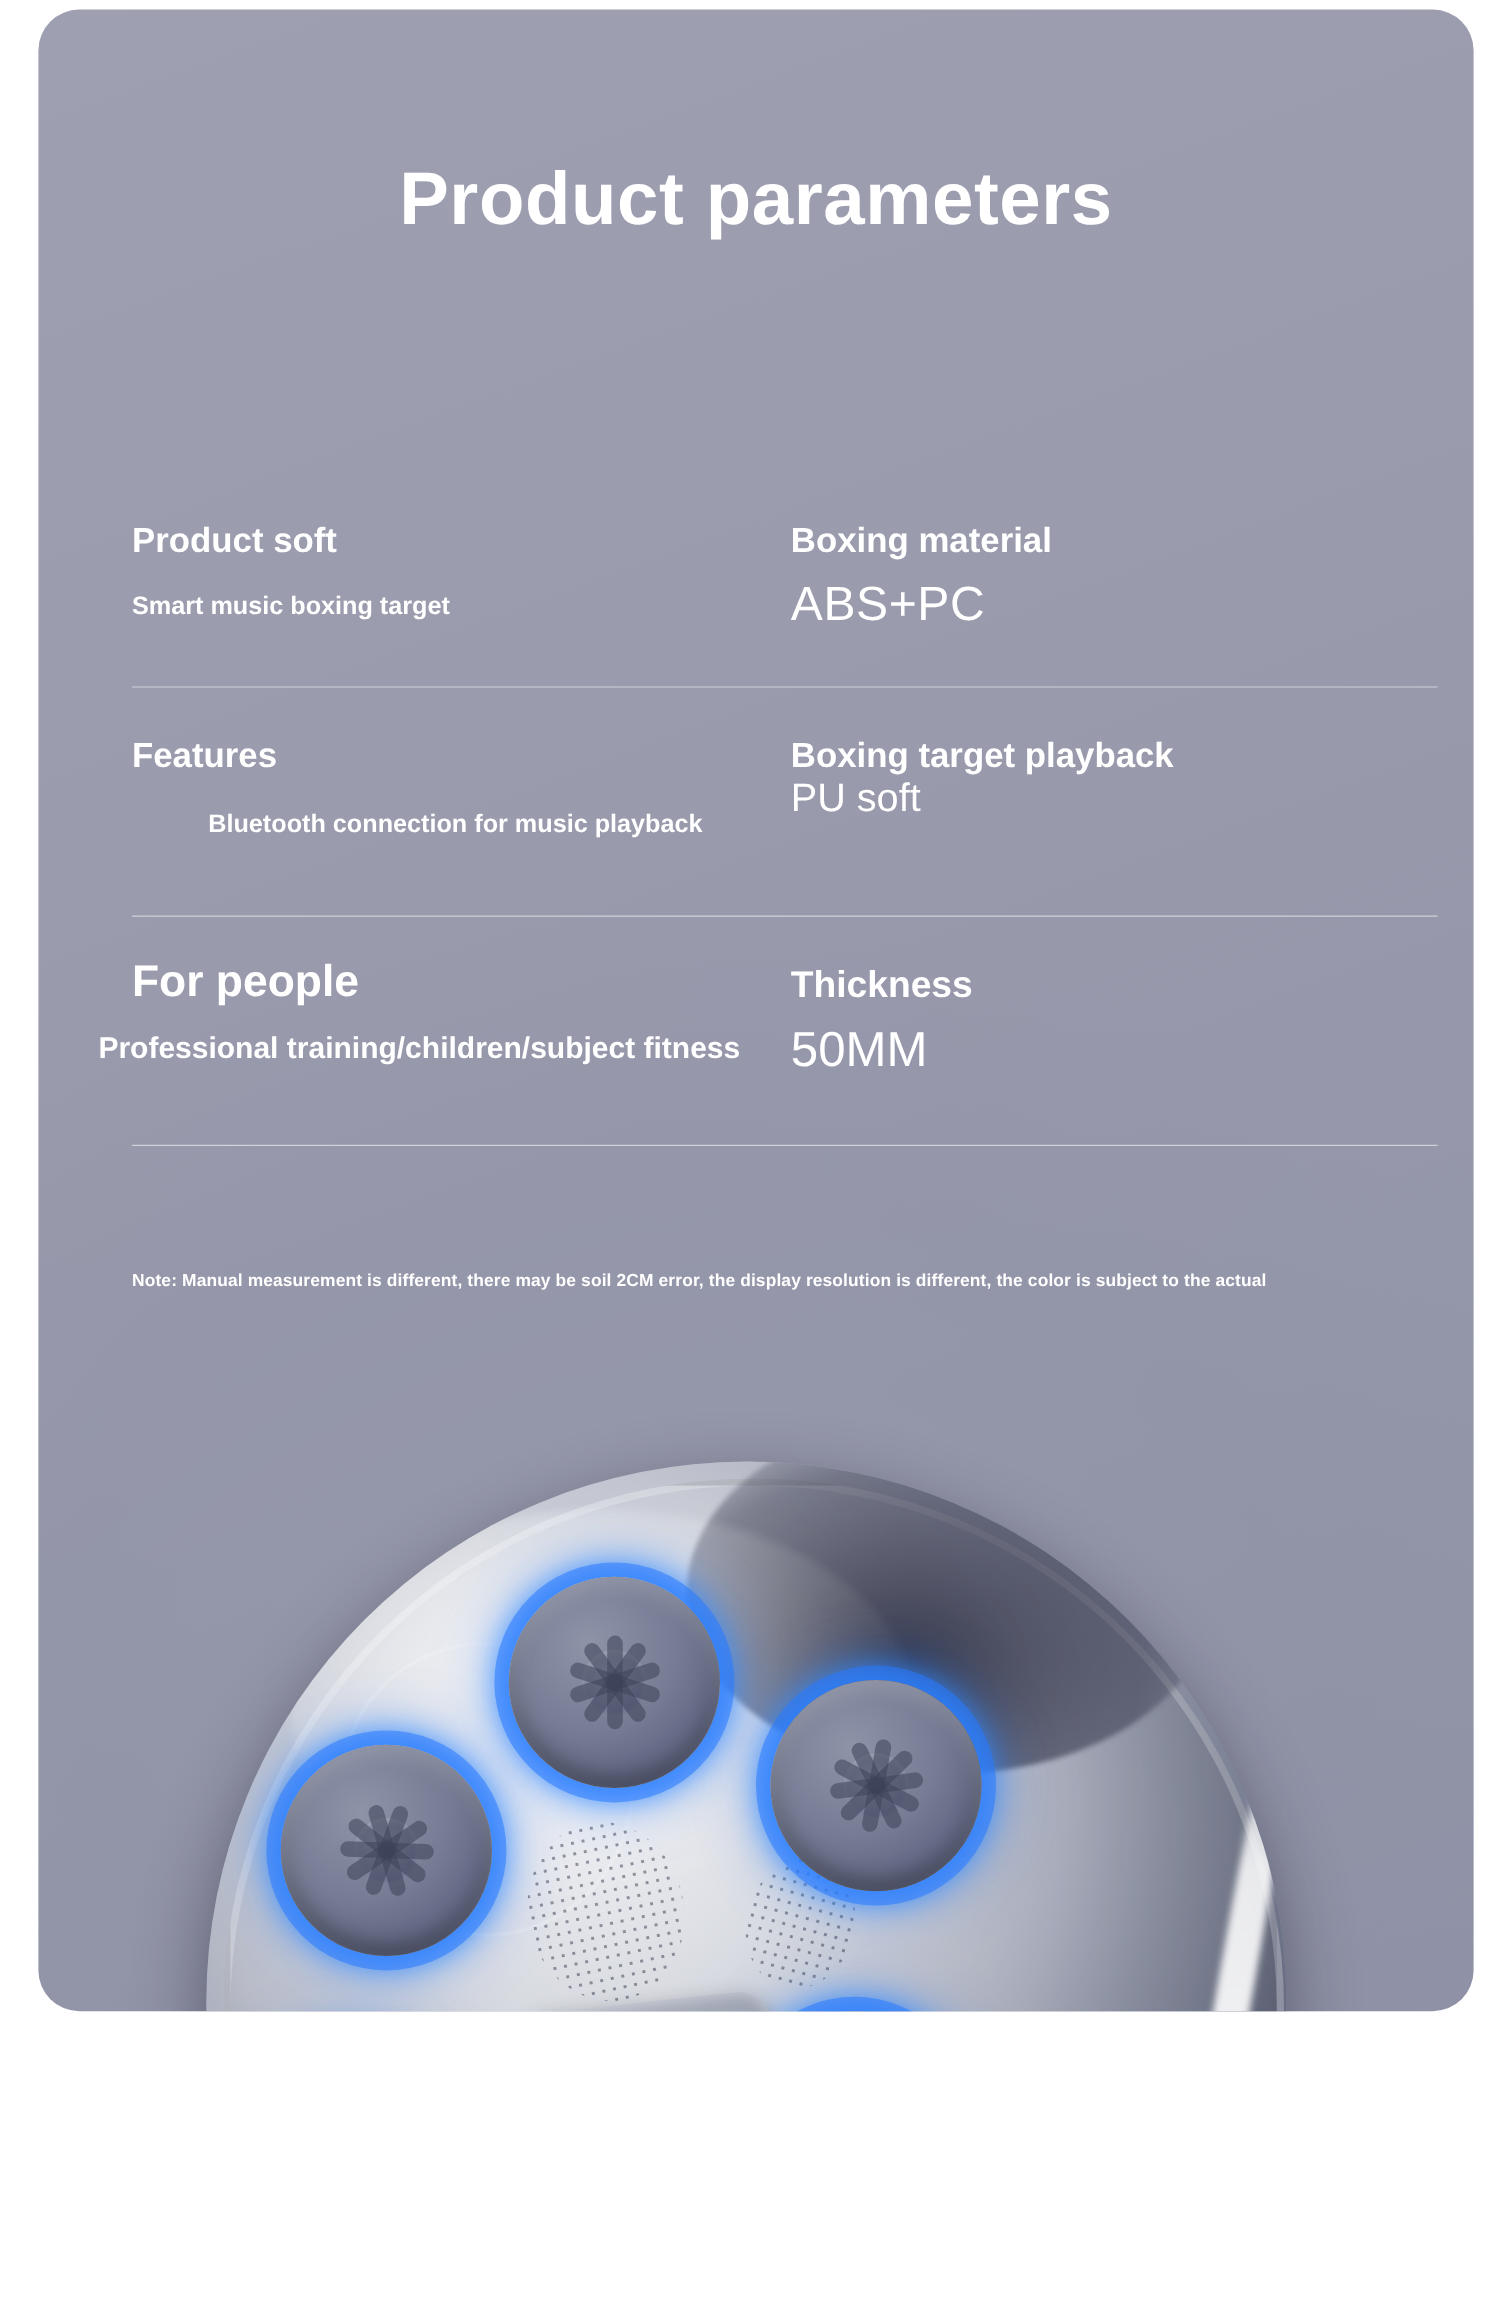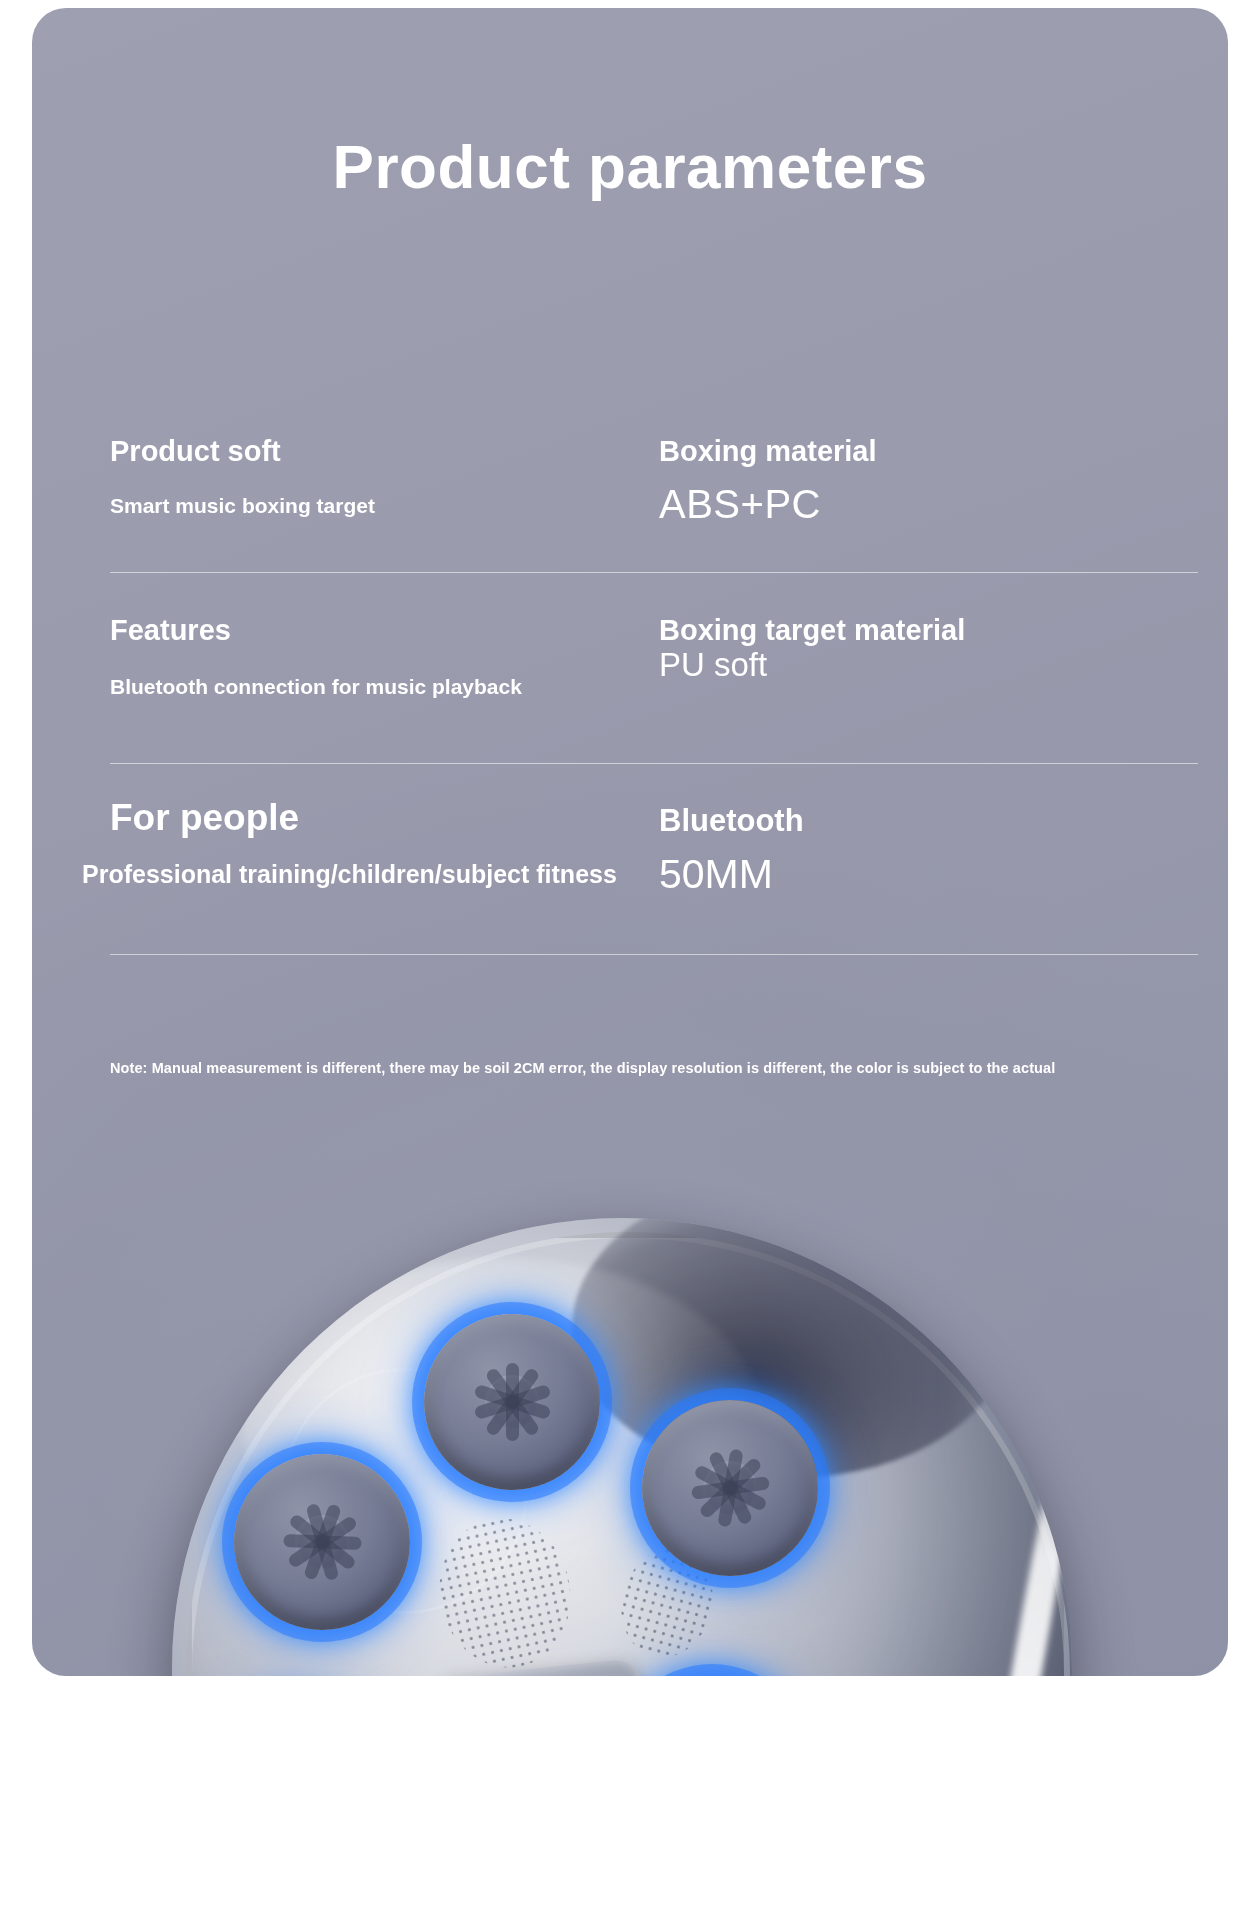--- a/index.html
+++ b/index.html
@@ -79,21 +79,21 @@
     color: #ffffff;
     line-height: 1.1;
   }
   
   .r1 .lbl { font-size: 29px; margin-top: 18px; }
   .r1 .left .val { font-size: 21px; font-weight: bold; margin-top: 26px; }
   .r1 .right .lbl { font-size: 29px; margin-top: 18px; }
   .r1 .right .val { font-size: 40px; font-weight: normal; margin-top: 14px; letter-spacing: 0.5px; }
   
   .r2 .lbl { font-size: 29px; margin-top: 26px; }
-  .r2 .left .val { font-size: 21px; font-weight: bold; margin-top: 28px; }
+  .r2 .left .val { font-size: 21px; font-weight: bold; margin-top: 28px; text-align: center; }
   .r2 .right .val { font-size: 33px; font-weight: normal; }
   
   .r3 .left .lbl { font-size: 37px; margin-top: 18px; }
   .r3 .right .lbl { font-size: 31px; margin-top: 24px; }
   .r3 .left .val { font-size: 25px; font-weight: bold; margin-top: 22px; margin-left: -28px; }
   .r3 .right .val { font-size: 41px; font-weight: normal; margin-top: 14px; }
   .note {
     position: absolute;
     left: 78px;
     top: 1052px;
@@ -319,32 +319,32 @@
           <div class="val">ABS+PC</div>
         </div>
       </div>
 
       <div class="spec-row r2">
         <div class="spec-col left">
           <div class="lbl">Features</div>
           <div class="val">Bluetooth connection for music playback</div>
         </div>
         <div class="spec-col right">
-          <div class="lbl">Boxing target material</div>
+          <div class="lbl">Boxing target playback</div>
           <div class="val">PU soft</div>
         </div>
       </div>
 
       <div class="spec-row r3">
         <div class="spec-col left">
           <div class="lbl">For people</div>
           <div class="val">Professional training/children/subject fitness</div>
         </div>
         <div class="spec-col right">
-          <div class="lbl">Bluetooth</div>
+          <div class="lbl">Thickness</div>
           <div class="val">50MM</div>
         </div>
       </div>
 
     </div>
 
     <div class="note">Note: Manual measurement is different, there may be soil 2CM error, the display resolution is different, the color is subject to the actual</div>
 
     <div class="product">
       <div class="device-body">

